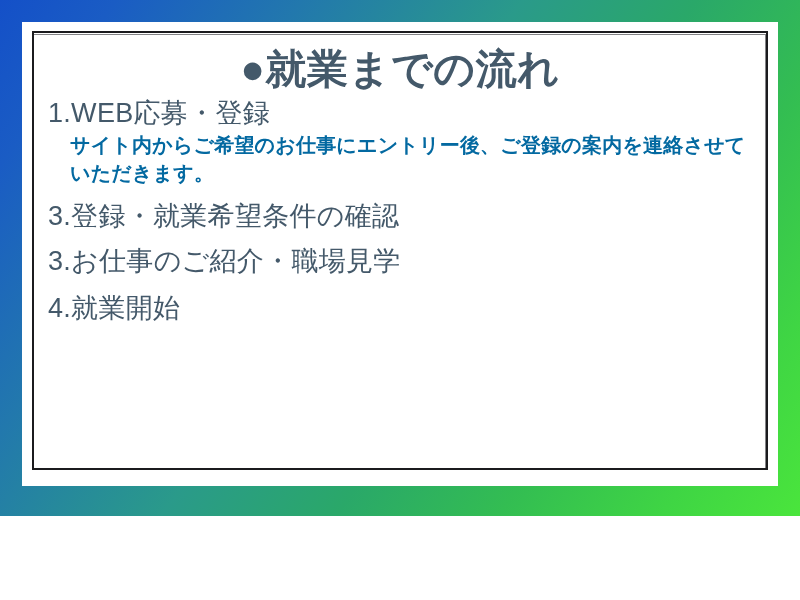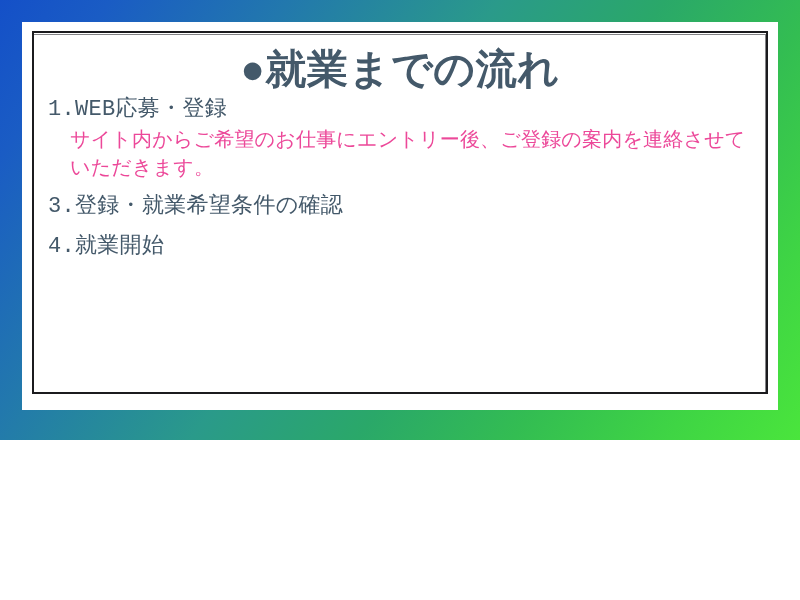--- a/index.html
+++ b/index.html
@@ -11,21 +11,21 @@
     width: 800px;
     height: 600px;
     overflow: hidden;
     font-family: "Liberation Sans", "DejaVu Sans", sans-serif;
   }
 
   
   #poster {
     position: relative;
     width: 800px;
-    height: 440px;
+    height: 516px;
     box-sizing: border-box;
     background: linear-gradient(125deg,
                 #1450c8 0%,
                 #1a5cc4 10%,
                 #2278ad 26%,
                 #2a9a8a 45%,
                 #2aa869 60%,
                 #33bd52 74%,
                 #3fd544 88%,
                 #4ae53c 100%);
@@ -72,32 +72,31 @@
     margin: 8px 0 4px 0;
     white-space: nowrap;
   }
 
   
   .step {
     margin: 0 0 6px 0;
   }
   .step-heading {
     color: #44596a;
-    font-size: 22px;
+    font-size: 27px;
     font-weight: normal;
     line-height: 1.22;
     letter-spacing: 0.3px;
     margin: 0 0 1px 0;
     white-space: nowrap;
-    font-family: Liberation Mono, monospace;
   }
   .step-body {
-    color: #ec4899;
+    color: #0369a1;
     font-size: 20px;
-    font-weight: normal;
+    font-weight: bold;
     line-height: 1.42;
     letter-spacing: 0.2px;
     margin: 0 0 0 22px;
     max-width: 700px;
   }
   .step:last-child { margin-bottom: 0; }
 
   
   #step-1 { margin-top: 2px; }
   #step-2 { margin-top: 12px; }
@@ -116,20 +115,21 @@
       <section class="step" id="step-1">
         <h2 class="step-heading">1.WEB応募・登録</h2>
         <p class="step-body">サイト内からご希望のお仕事にエントリー後、ご登録の案内を連絡させていただきます。</p>
       </section>
 
       <section class="step" id="step-2">
         <h2 class="step-heading">3.登録・就業希望条件の確認</h2>
       </section>
 
       <section class="step" id="step-3">
+        <h2 class="step-heading">3.お仕事のご紹介・職場見学</h2>
       </section>
 
       <section class="step" id="step-4">
         <h2 class="step-heading">4.就業開始</h2>
       </section>
 
     </div>
   </div>
 </div>
 

